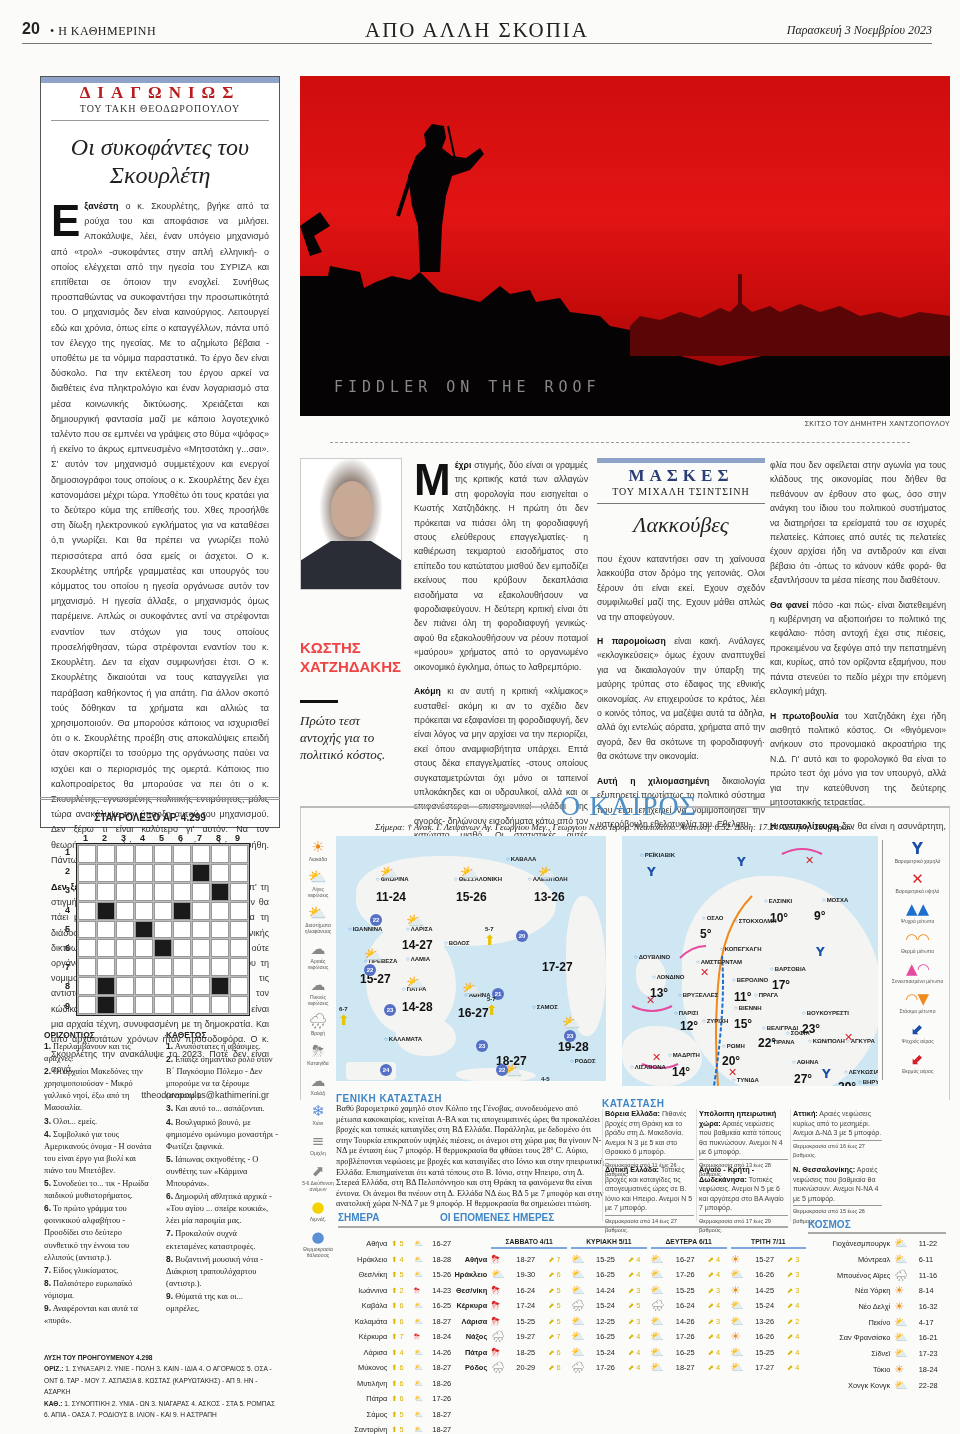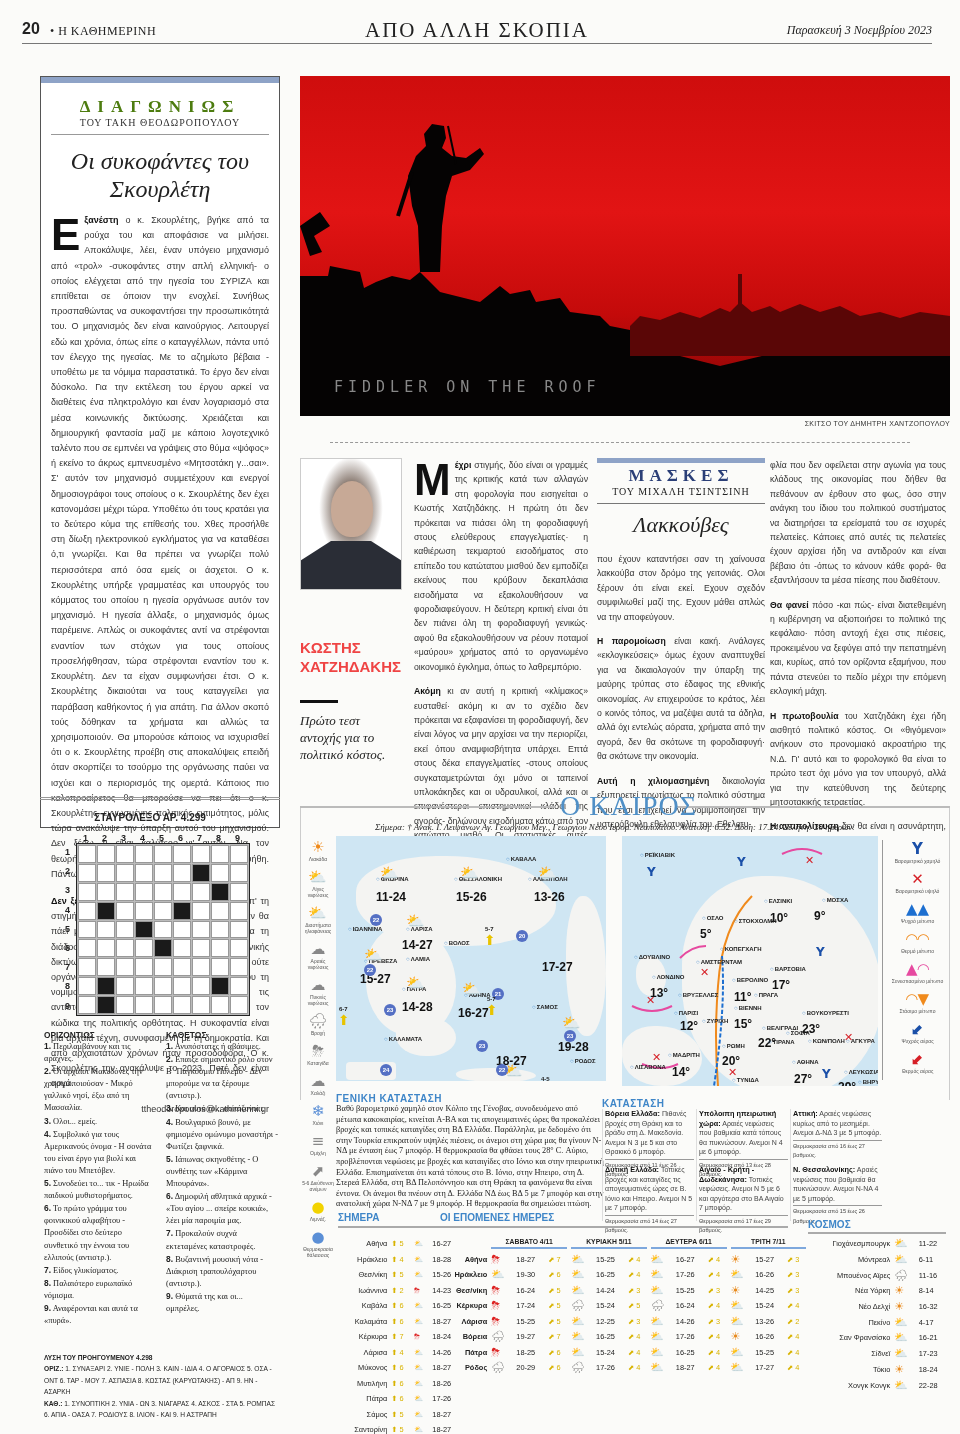--- a/index.html
+++ b/index.html
@@ -7,21 +7,21 @@
 .abs{position:absolute}
 
 #hdr{left:22px;top:16px;width:910px;height:28px;border-bottom:1px solid #777}
 #hdr .pg{position:absolute;left:0;top:4px;font:bold 16px "Liberation Sans",sans-serif}
 #hdr .pub{position:absolute;left:28px;top:8px;font:12px "Liberation Serif",serif;letter-spacing:.5px}
 #hdr .sec{position:absolute;left:0;right:0;text-align:center;top:2px;font:21px "Liberation Serif",serif;letter-spacing:2px}
 #hdr .date{position:absolute;right:0;top:7px;font:italic 12px "Liberation Serif",serif}
 
 #diag{left:40px;top:76px;width:240px;height:752px;border:1px solid #555;background:#fff}
 #diag .bar{height:6px;background:#8ea3c7}
-#diag .ttl{text-align:center;font:bold 17px "Liberation Serif",serif;letter-spacing:7px;color:#4d7c0f;margin-top:14px}
+#diag .ttl{text-align:center;font:bold 17px "Liberation Serif",serif;letter-spacing:7px;color:#b91c1c;margin-top:0}
 #diag .by{text-align:center;font:10px "Liberation Serif",serif;letter-spacing:1px;color:#333;padding-bottom:6px;border-bottom:1px solid #999;margin:0 10px}
 #diag h1{font:italic 24px "Liberation Serif",serif;text-align:center;line-height:28px;margin:12px 0 10px;font-weight:normal}
 .body{font:9px/15.2px "Liberation Sans",sans-serif;text-align:justify;color:#333;padding:0 10px}
 .body b{color:#111}
 .drop{float:left;font:bold 44px/40px "Liberation Sans",sans-serif;margin:2px 4px 0 0;color:#111}
 #diag .mail{text-align:right;font:9px "Liberation Sans",sans-serif;padding-right:10px;margin-top:12px;color:#333}
 
 #cartoon{left:300px;top:76px;width:650px;height:340px;background:linear-gradient(180deg,#cf0d0d 0%,#e21414 40%,#c40a0a 70%,#7a0404 100%);overflow:hidden}
 #cartoon .cap{position:absolute;left:34px;bottom:20px;font:15px "DejaVu Sans Mono",monospace;letter-spacing:5px;color:#888}
 #credit{right:10px;top:420px;font:7px "Liberation Sans",sans-serif;color:#333;letter-spacing:.3px}
@@ -714,21 +714,21 @@
         <td>12-25</td>
         <td class="ico-a">⬈ <span>3</span></td>
         <td class="ico-c" style="font-size: 11px;">⛅</td>
         <td>14-26</td>
         <td class="ico-a">⬈ <span>3</span></td>
         <td class="ico-c" style="font-size: 11px;">⛅</td>
         <td>13-26</td>
         <td class="ico-a">⬈ <span>2</span></td>
       </tr>
       <tr>
-        <td class="c" style="font-weight: bold;">Βόρεια</td>
+        <td class="c" style="font-weight: bold;">Νάξος</td>
         <td class="ico-c" style="font-size: 11px;">🌧</td>
         <td>19-27</td>
         <td class="ico-a">⬈ <span>7</span></td>
         <td class="ico-c" style="font-size: 11px;">⛅</td>
         <td>16-25</td>
         <td class="ico-a">⬈ <span>4</span></td>
         <td class="ico-c" style="font-size: 11px;">⛅</td>
         <td>17-26</td>
         <td class="ico-a">⬈ <span>4</span></td>
         <td class="ico-s" style="font-size: 11px;">☀</td>

